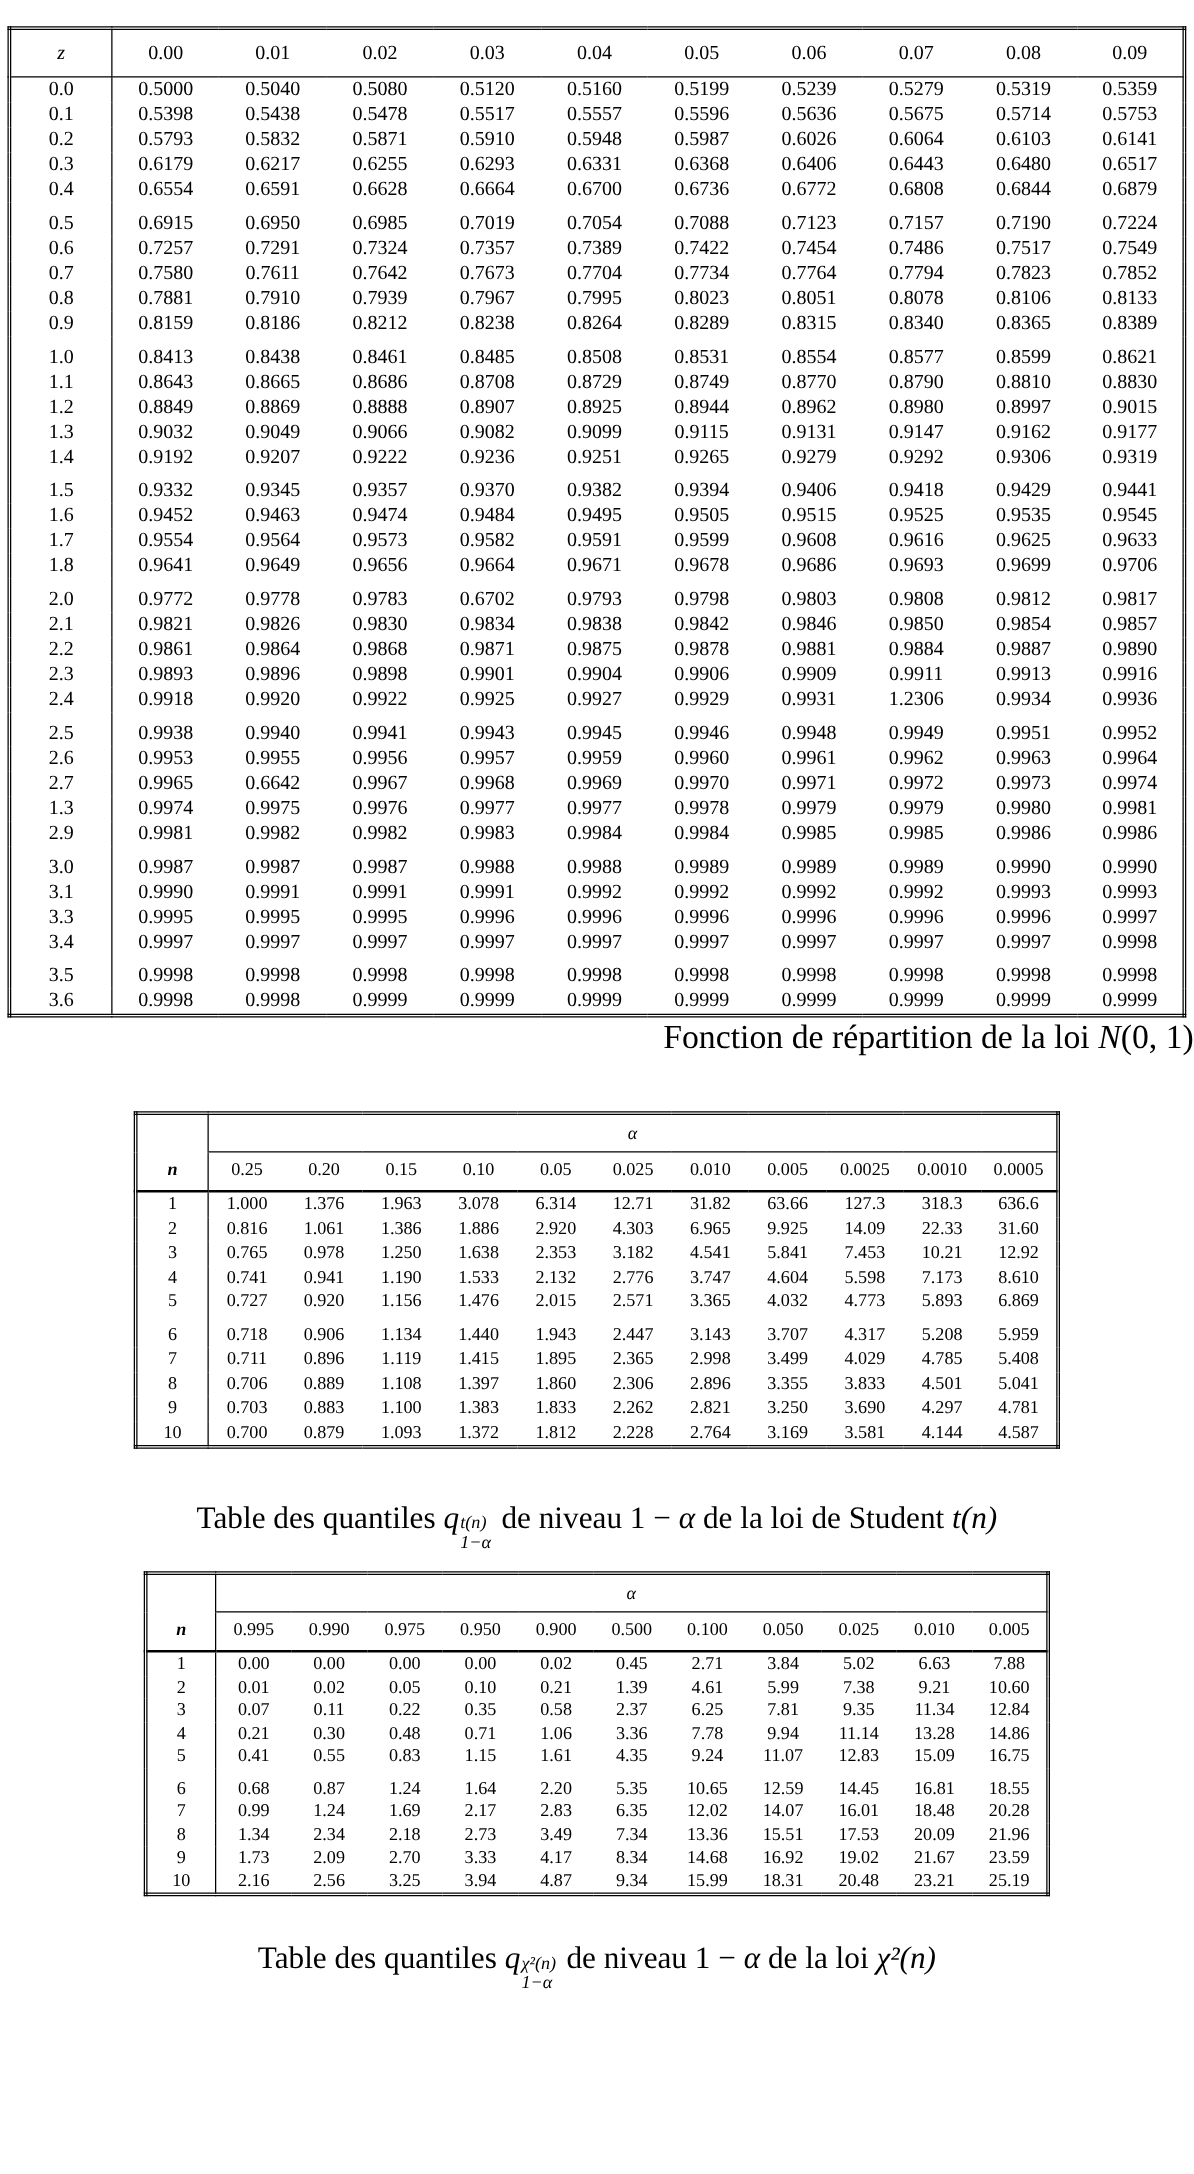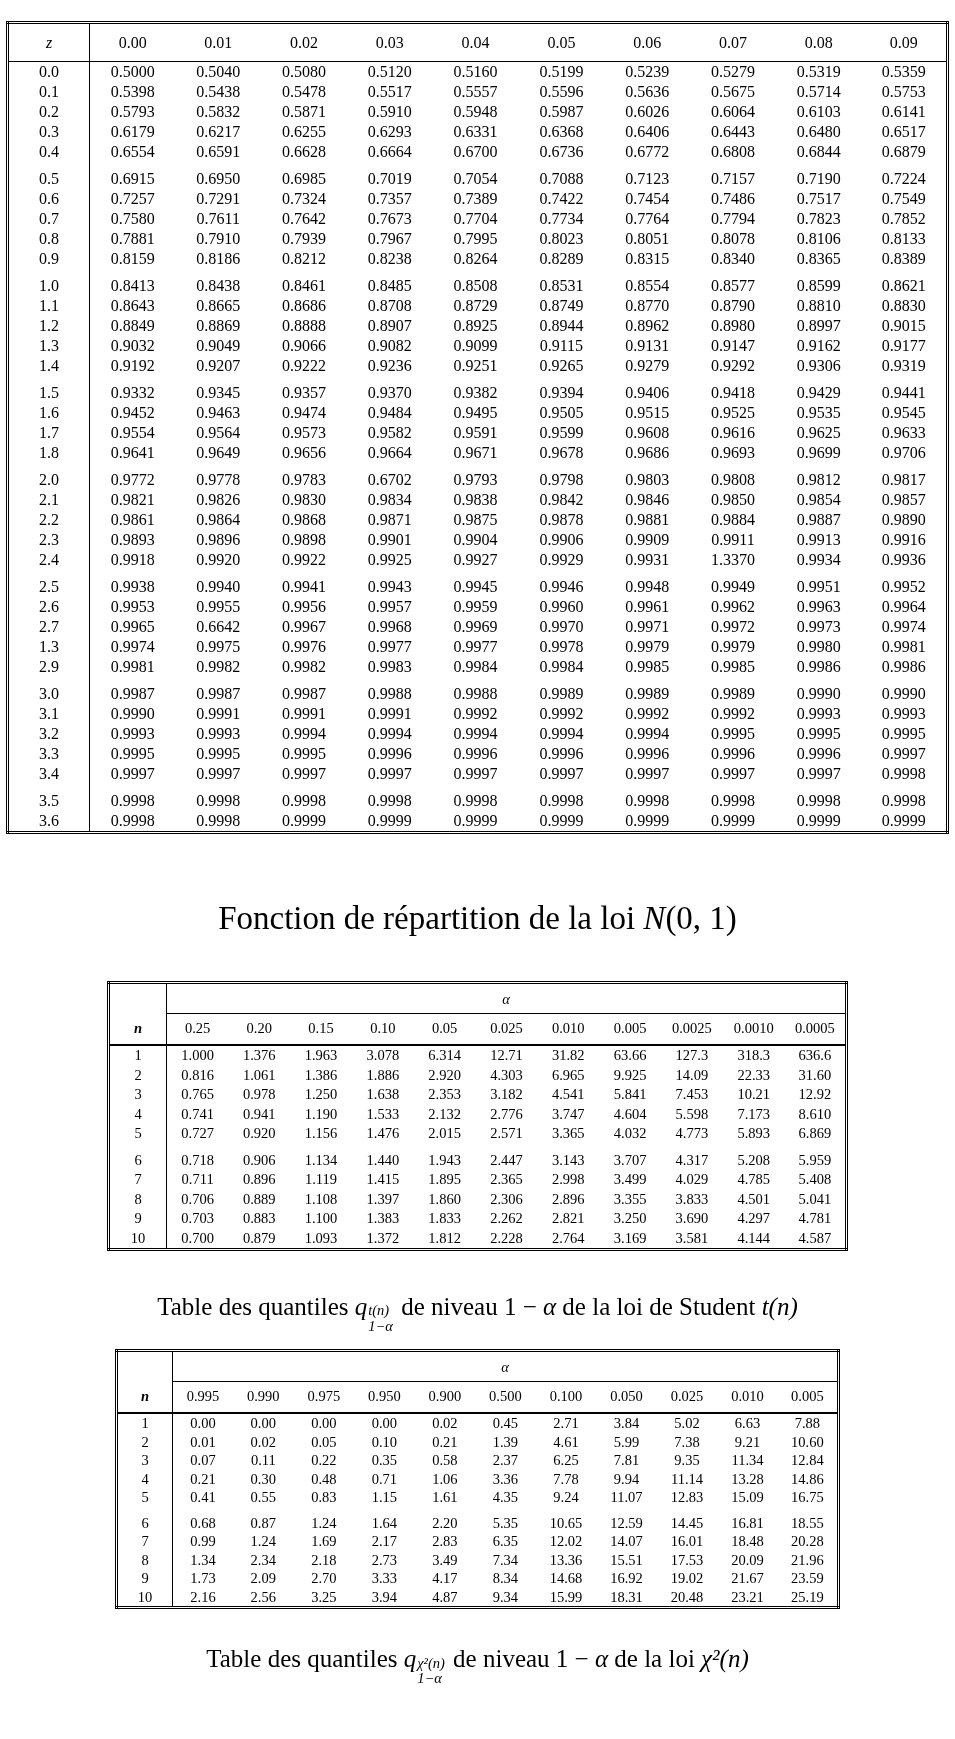--- a/index.html
+++ b/index.html
@@ -54,21 +54,21 @@
   }
   #t2 tr.cols th.corner, #t3 tr.cols th.corner { font-weight: bold; }
   #t2 td { line-height: 19.5px; }
   #t3 td { line-height: 18.5px; }
   #t2 th:first-child, #t2 td:first-child { width: 56px; }
   #t3 th:first-child, #t3 td:first-child { width: 54px; }
   #t2 tbody td, #t3 tbody td { }
 
   
   .caption { text-align: center; }
-  .cap1 { margin-top: 66px; font-size: 33px; }
+  .cap1 { font-size: 27px; text-align: right; }
   .cap2 { margin-top: 42px; font-size: 25px; }
   .cap3 { margin-top: 36px; font-size: 25px; }
   .mathit { font-style: italic; }
   .mathcal { font-style: italic; font-weight: 500; }
   .qgroup { white-space: nowrap; }
   .q { font-style: italic; }
   .supsub {
     display: inline-block;
     vertical-align: -0.65em;
     line-height: 1.1;
@@ -407,21 +407,21 @@
             </tr>
             <tr>
               <td class="rowlabel">2.4</td>
               <td>0.9918</td>
               <td>0.9920</td>
               <td>0.9922</td>
               <td>0.9925</td>
               <td>0.9927</td>
               <td>0.9929</td>
               <td>0.9931</td>
-              <td>1.3370</td>
+              <td>1.2306</td>
               <td>0.9934</td>
               <td>0.9936</td>
             </tr>
             <tr class="group-start">
               <td class="rowlabel">2.5</td>
               <td>0.9938</td>
               <td>0.9940</td>
               <td>0.9941</td>
               <td>0.9943</td>
               <td>0.9945</td>
@@ -501,33 +501,20 @@
               <td>0.9990</td>
               <td>0.9991</td>
               <td>0.9991</td>
               <td>0.9991</td>
               <td>0.9992</td>
               <td>0.9992</td>
               <td>0.9992</td>
               <td>0.9992</td>
               <td>0.9993</td>
               <td>0.9993</td>
-            </tr>
-            <tr>
-              <td class="rowlabel">3.2</td>
-              <td>0.9993</td>
-              <td>0.9993</td>
-              <td>0.9994</td>
-              <td>0.9994</td>
-              <td>0.9994</td>
-              <td>0.9994</td>
-              <td>0.9994</td>
-              <td>0.9995</td>
-              <td>0.9995</td>
-              <td>0.9995</td>
             </tr>
             <tr>
               <td class="rowlabel">3.3</td>
               <td>0.9995</td>
               <td>0.9995</td>
               <td>0.9995</td>
               <td>0.9996</td>
               <td>0.9996</td>
               <td>0.9996</td>
               <td>0.9996</td>

